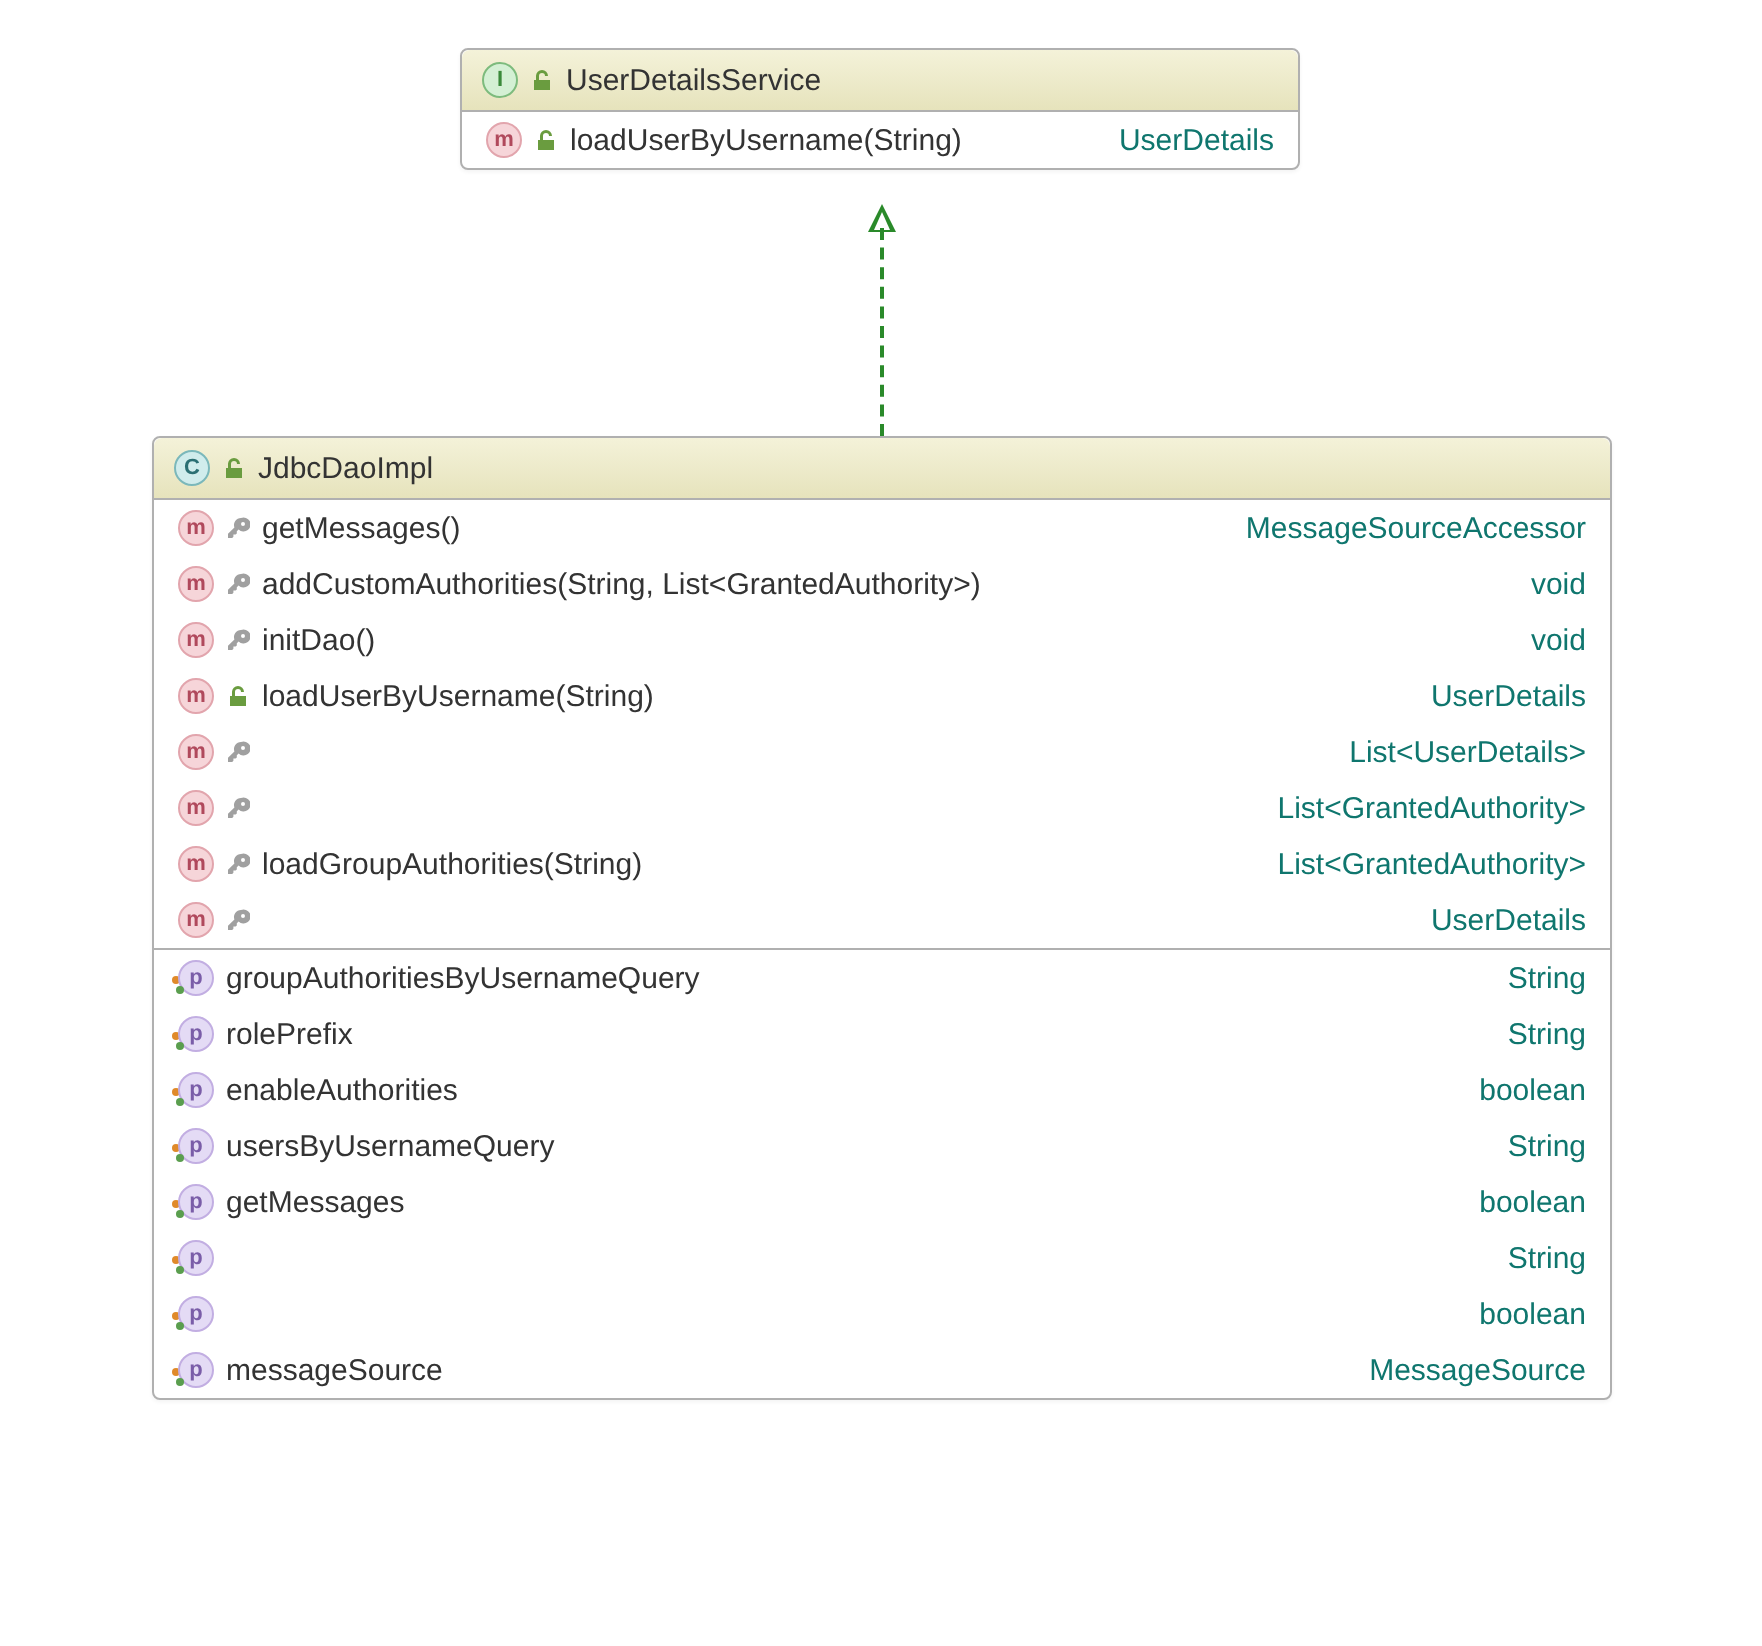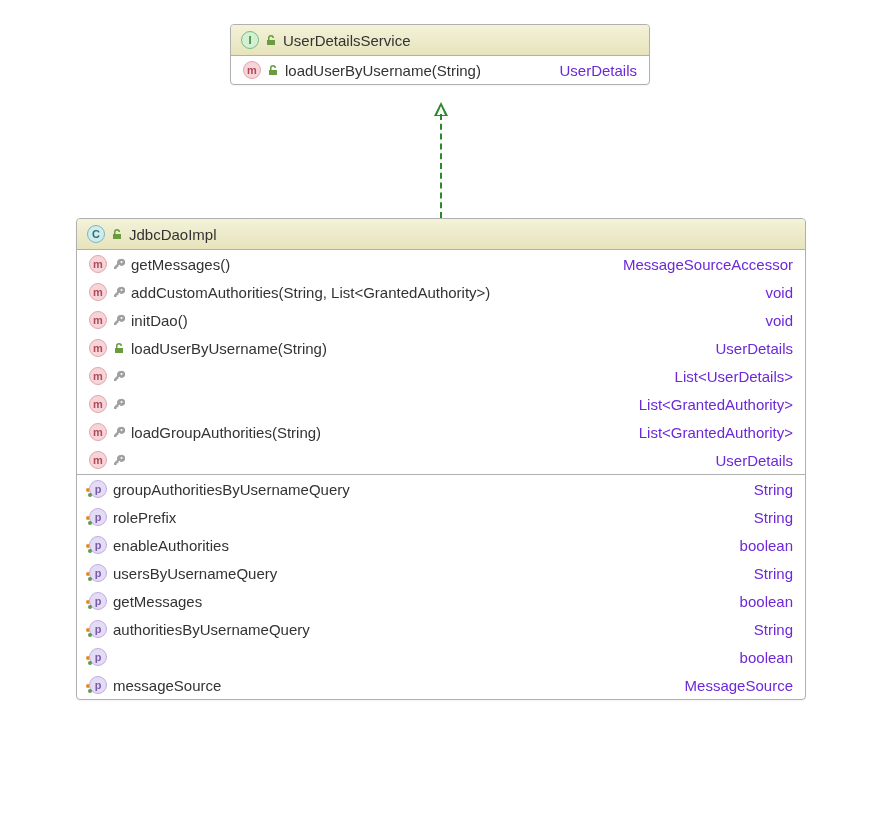--- a/index.html
+++ b/index.html
@@ -33,21 +33,21 @@
     font-size: 15px;
   }
   .row {
     padding: 5px 12px;
     display: flex;
     align-items: center;
     gap: 6px;
     font-size: 15px;
     color: #333;
   }
-  .ret { margin-left: auto; color: #6d28d9; }
+  .ret { margin-left: auto; color: #0f766e; }
   .section-divider { border-top: 1px solid #b0b0b0; }
   .icon-circle {
     width: 18px; height: 18px; border-radius: 50%;
     display: inline-flex; align-items: center; justify-content: center;
     font-size: 11px; font-weight: bold; flex-shrink: 0;
   }
   .icon-I { background: #d4f0d4; color: #3a8a3a; border: 1px solid #7dbb7d; }
   .icon-C { background: #d0ecec; color: #2b6f73; border: 1px solid #7bb8bb; }
   .icon-m { background: #f6d5d9; color: #b0495c; border: 1px solid #e2a5ad; }
   .icon-p {
@@ -267,21 +267,20 @@
         <span class="icon-p-wrap">
           <span class="icon-p">p</span>
         </span>
         <span>getMessages</span>
         <span class="ret">boolean</span>
       </div>
       <div class="row">
         <span class="icon-p-wrap">
           <span class="icon-p">p</span>
         </span>
-        <span>authoritiesByUsernameQuery</span>
         <span class="ret">String</span>
       </div>
       <div class="row">
         <span class="icon-p-wrap">
           <span class="icon-p">p</span>
         </span>
         <span class="ret">boolean</span>
       </div>
       <div class="row">
         <span class="icon-p-wrap">

